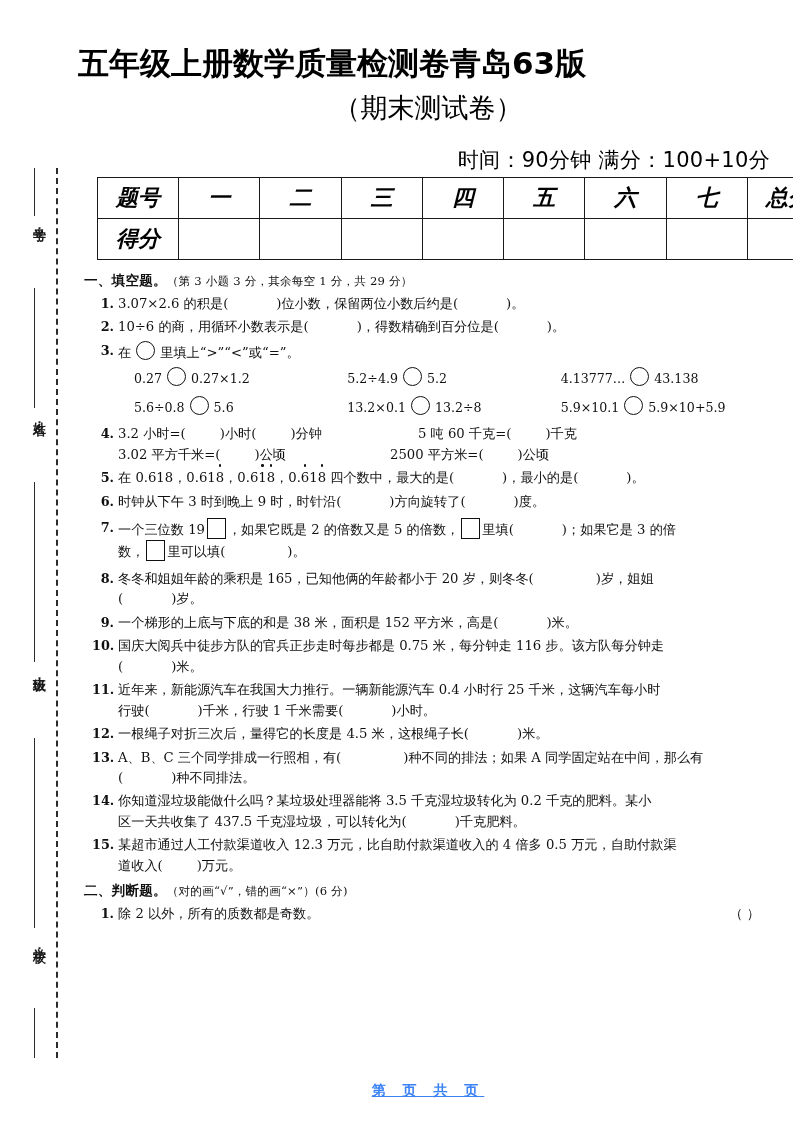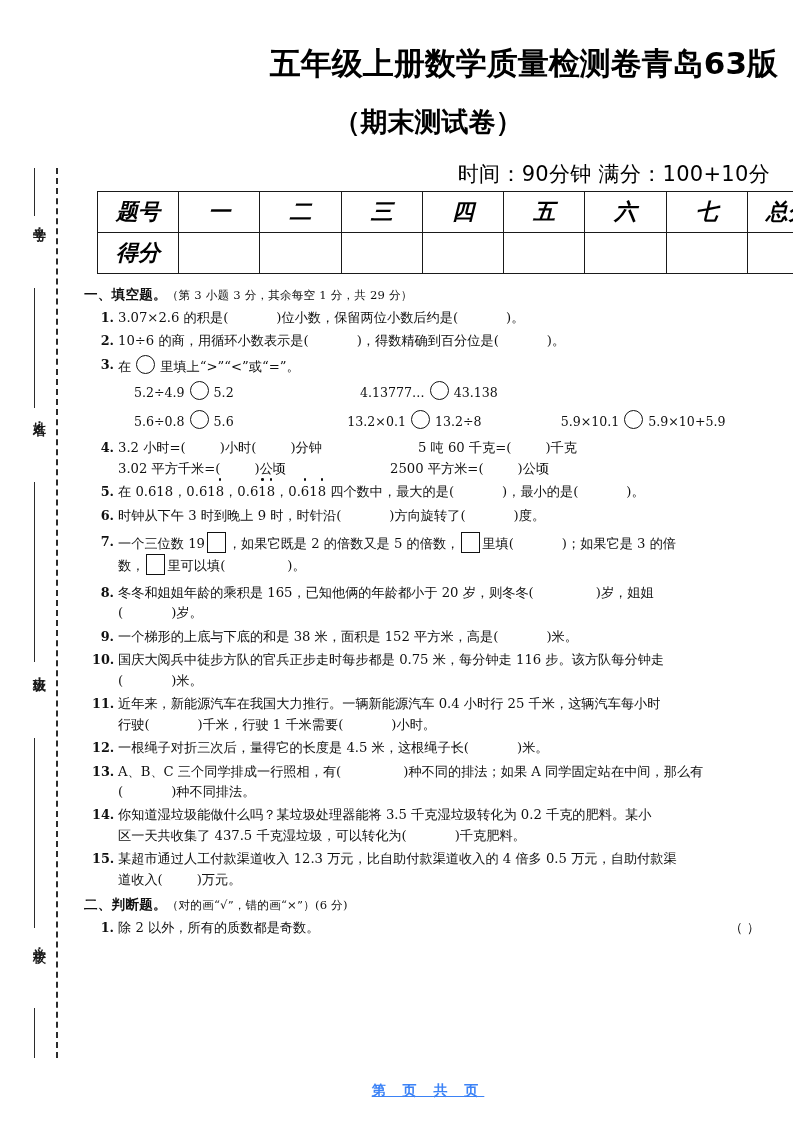--- a/index.html
+++ b/index.html
@@ -58,35 +58,35 @@
     position: absolute;
     left: 78px;
     top: 0;
     width: 700px;
     height: 1122px;
   }
 
   .title-main {
     margin: 0;
     padding-top: 44px;
-    text-align: right;
+    text-align: left;
     font-family: "DejaVu Sans", "Liberation Sans", sans-serif;
     font-size: 31px;
     font-weight: bold;
     letter-spacing: 0px;
     line-height: 1.25;
     color: #000;
   }
   .title-sub {
-    margin: 15px;
+    margin: 1px;
     padding-top: 6px;
     text-align: center;
     font-family: "DejaVu Sans", "Liberation Sans", sans-serif;
     font-size: 27px;
-    font-weight: bold;
+    font-weight: normal;
     color: #000;
   }
 
   .meta-line {
     margin: 20px 8px 3px 0;
     text-align: right;
     font-family: "DejaVu Sans", "Liberation Sans", sans-serif;
     font-size: 21px;
     color: #000;
     letter-spacing: 0.3px;
@@ -284,20 +284,21 @@
     <div class="q">
       <span class="num">2.</span>
       <span class="cont"><span>10÷6 的商，用循环小数表示是(</span><span class="gap-m"></span><span>)，得数精确到百分位是(</span><span class="gap-m"></span><span>)。</span></span>
     </div>
 
     <div class="q">
       <span class="num">3.</span>
       <span class="cont"><span>在</span><span class="circ"></span><span>里填上“&gt;”“&lt;”或“=”。</span></span>
       <span class="cmp-grid">
         <span class="cmp-row">
+          <span class="cmp-cell"><span>0.27</span><span class="circ"></span><span>0.27×1.2</span></span>
           <span class="cmp-cell"><span>5.2÷4.9</span><span class="circ"></span><span>5.2</span></span>
           <span class="cmp-cell"><span>4.13777…</span><span class="circ"></span><span>43.138</span></span>
         </span>
         <span class="cmp-row">
           <span class="cmp-cell"><span>5.6÷0.8</span><span class="circ"></span><span>5.6</span></span>
           <span class="cmp-cell"><span>13.2×0.1</span><span class="circ"></span><span>13.2÷8</span></span>
           <span class="cmp-cell"><span>5.9×10.1</span><span class="circ"></span><span>5.9×10+5.9</span></span>
         </span>
       </span>
     </div>

